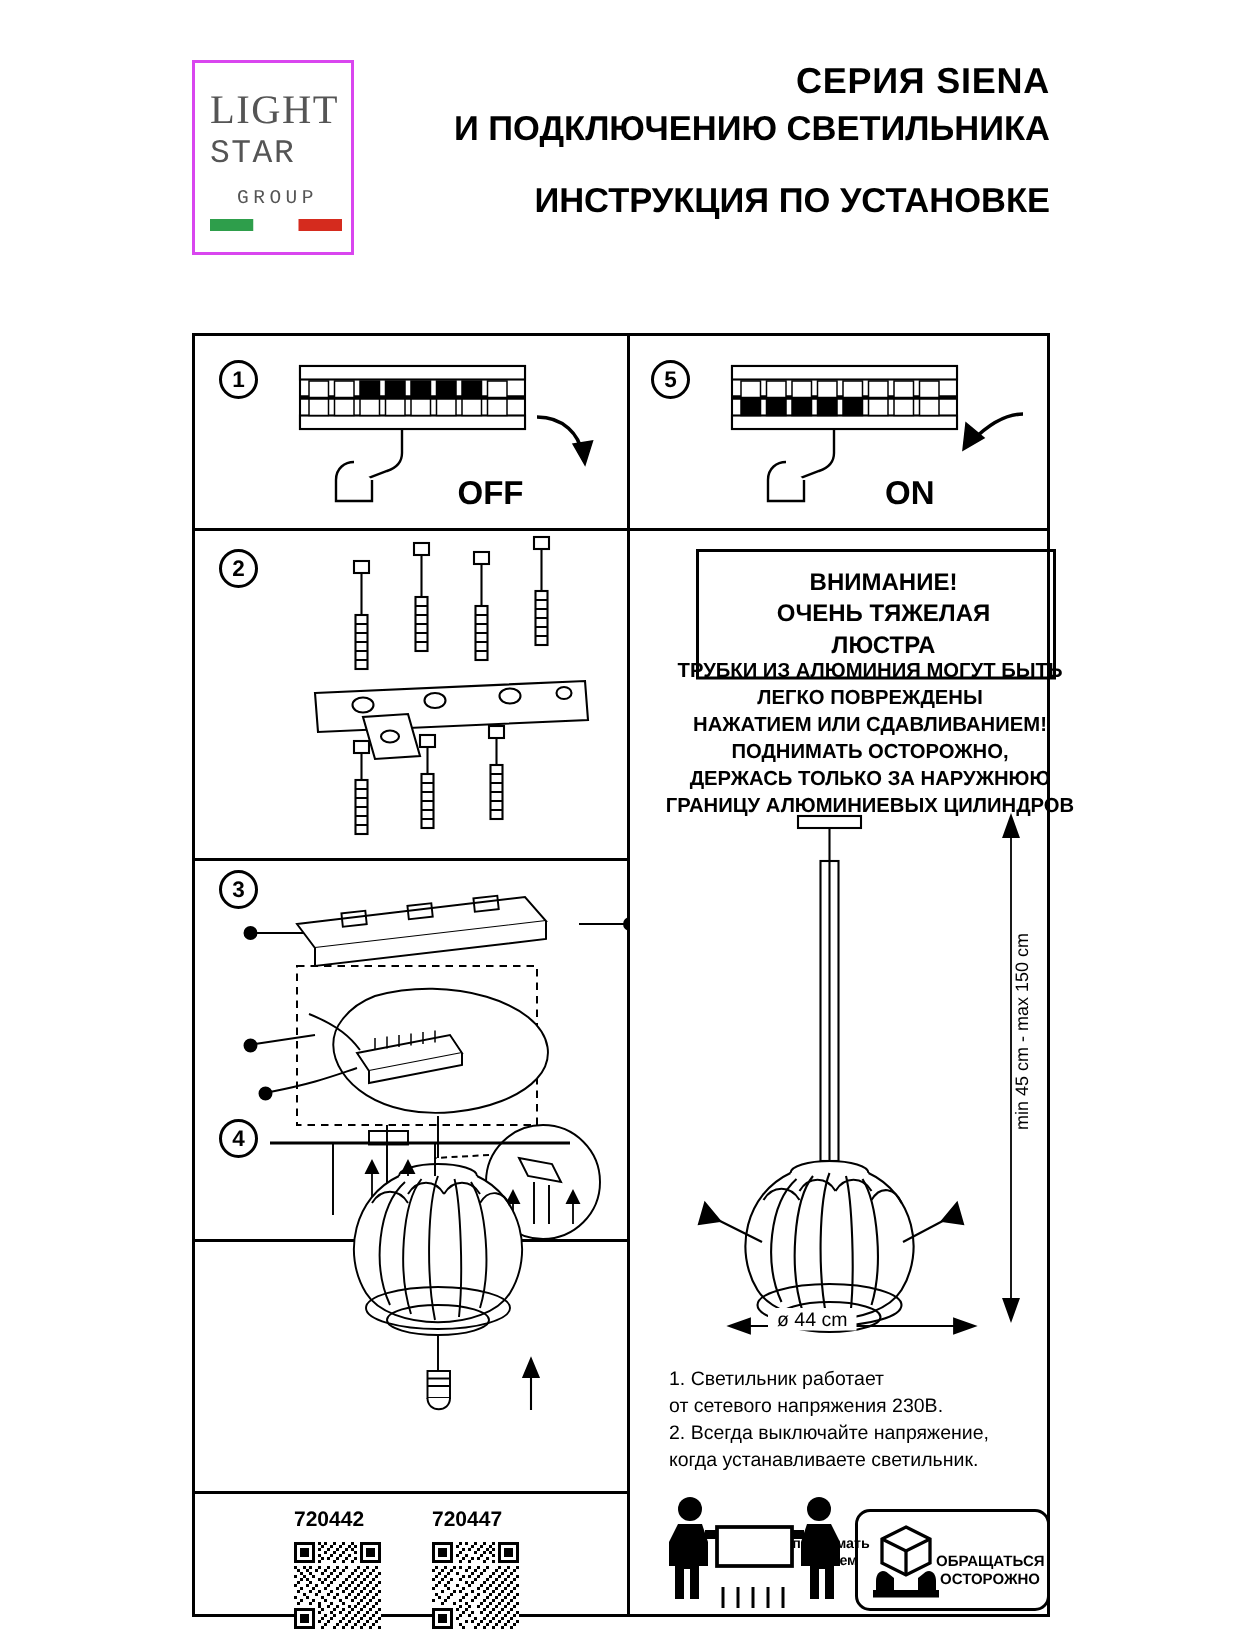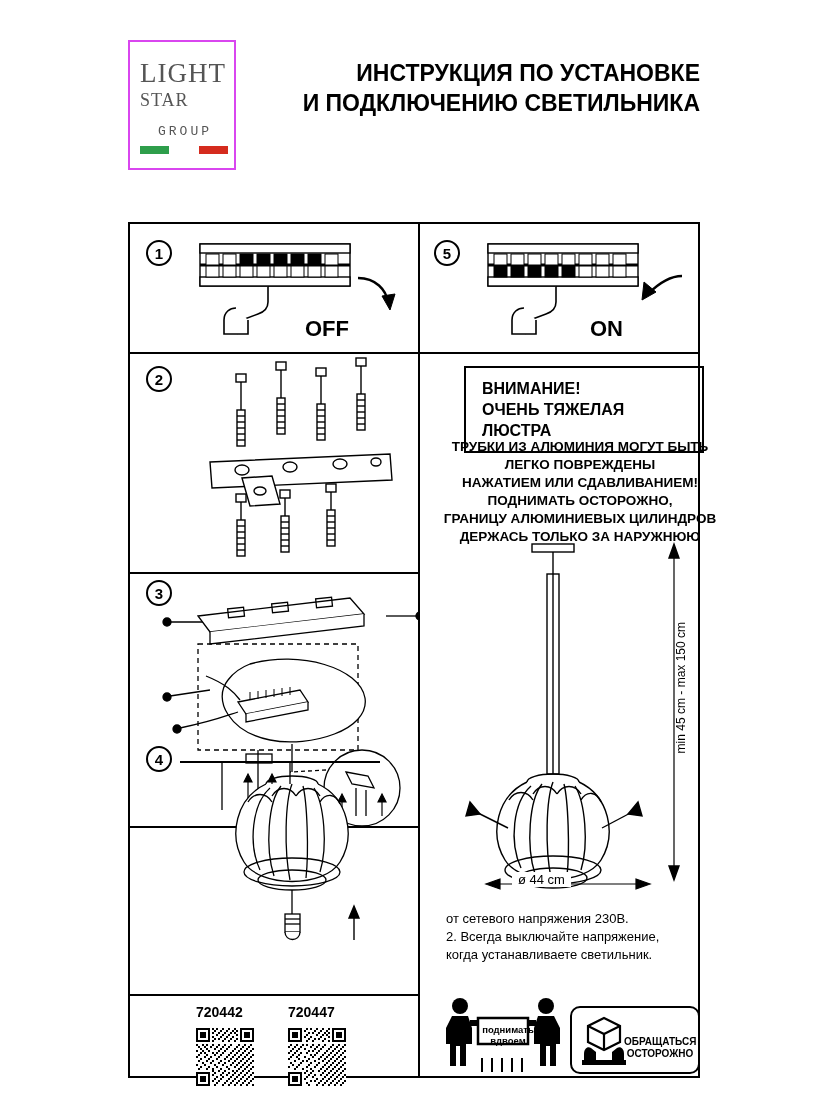--- a/index.html
+++ b/index.html
@@ -44,22 +44,22 @@
     top: 16px;
     font-family: "Liberation Serif", serif;
     font-size: 27px;
     letter-spacing: 1px;
     color: #555;
   }
   .logo-star {
     position: absolute;
     left: 10px;
     top: 48px;
-    font-family: Liberation Serif, serif;
-    font-size: 18px;
+    font-family: Liberation Mono, monospace;
+    font-size: 22px;
     letter-spacing: 1px;
     color: #555;
   }
   .logo-group {
     position: absolute;
     left: 28px;
     top: 82px;
     font-family: Liberation Mono, monospace;
     font-size: 13px;
     letter-spacing: 3px;
@@ -183,21 +183,21 @@
 
   
   .warn-box {
     position: absolute;
     left: 334px;
     top: 142px;
     width: 240px;
     border: 2px solid #000;
     box-sizing: border-box;
     padding: 10px 6px 10px 16px;
-    text-align: left;
+    text-align: center;
   }
   .warn-box div {
     font-size: 16px;
     font-weight: bold;
     line-height: 21px;
   }
   .warn-text {
     position: absolute;
     left: 300px;
     top: 214px;
@@ -240,20 +240,21 @@
     width: 58px;
     height: 58px;
   }
 
   .lift-label {
     position: absolute;
     font-size: 9.5px;
     font-weight: bold;
     text-align: center;
     line-height: 11px;
+    margin-left: 46px;
   }
 
   .handle-box {
     position: absolute;
     left: 440px;
     top: 782px;
     width: 130px;
     height: 68px;
     border: 2px solid #000;
     border-radius: 10px;
@@ -284,22 +285,23 @@
       <div class="logo-star">STAR</div>
       <div class="logo-group">GROUP</div>
       <div class="flag">
         <span style="background:#2e9e4b"></span>
         <span style="background:#ffffff"></span>
         <span style="background:#d52b1e"></span>
       </div>
     </div>
 
     <div class="title-block">
+      <div class="t-series">СЕРИЯ SIENA</div>
+      <div class="t-instr" style="margin-top:0">И ПОДКЛЮЧЕНИЮ СВЕТИЛЬНИКА</div>
       <div class="t-instr">ИНСТРУКЦИЯ ПО УСТАНОВКЕ</div>
-      <div class="t-instr" style="margin-top:0">И ПОДКЛЮЧЕНИЮ СВЕТИЛЬНИКА</div>
     </div>
   </div>
 
   <div class="frame">
 
     <div class="vline"></div>
     <div class="hline-1"></div>
     <div class="vline-left"></div>
     <div class="hline-2"></div>
     <div class="hline-3"></div>
@@ -570,22 +572,22 @@
 
     <div class="warn-box">
       <div>ВНИМАНИЕ!</div>
       <div>ОЧЕНЬ ТЯЖЕЛАЯ ЛЮСТРА</div>
     </div>
     <div class="warn-text">
       <div>ТРУБКИ ИЗ АЛЮМИНИЯ МОГУТ БЫТЬ</div>
       <div>ЛЕГКО ПОВРЕЖДЕНЫ</div>
       <div>НАЖАТИЕМ ИЛИ СДАВЛИВАНИЕМ!</div>
       <div>ПОДНИМАТЬ ОСТОРОЖНО,</div>
+      <div>ДЕРЖАСЬ ТОЛЬКО ЗА НАРУЖНЮЮ</div>
       <div>ГРАНИЦУ АЛЮМИНИЕВЫХ ЦИЛИНДРОВ</div>
-      <div>ДЕРЖАСЬ ТОЛЬКО ЗА НАРУЖНЮЮ</div>
     </div>
 
     <svg style="position:absolute; left:300px; top:310px;" width="270" height="360" viewBox="0 0 270 360">
       <g stroke="#000" fill="none" stroke-width="1.4">
 
         <rect x="102" y="10" width="42" height="8" fill="#fff"></rect>
         <line x1="123" y1="18" x2="123" y2="40"></line>
 
         <rect x="117" y="40" width="12" height="200" fill="#fff"></rect>
         <line x1="123" y1="40" x2="123" y2="240"></line>
@@ -622,20 +624,21 @@
     <svg style="position:absolute; left:348px; top:650px;" width="180" height="20">
       <g stroke="#000" stroke-width="1.2" fill="#000">
         <line x1="10" y1="10" x2="170" y2="10"></line>
         <path d="M 22 5 L 8 10 L 22 15 Z"></path>
         <path d="M 158 5 L 172 10 L 158 15 Z"></path>
       </g>
     </svg>
     <div class="dims-h" style="left:382px; top:648px; background:#fff; padding:0 6px;">ø 44 cm</div>
 
     <div class="notes">
+      <div>1. Светильник работает</div>
       <div>от сетевого напряжения 230В.</div>
       <div>2. Всегда выключайте напряжение,</div>
       <div>когда устанавливаете светильник.</div>
     </div>
 
     <div class="qr-label" style="left:66px; top:780px;">720442</div>
     <div class="qr-label" style="left:158px; top:780px;">720447</div>
 
     <svg class="qr" style="left:66px; top:804px;" viewBox="0 0 29 29" shape-rendering="crispEdges">
       <rect width="29" height="29" fill="#fff"></rect>

